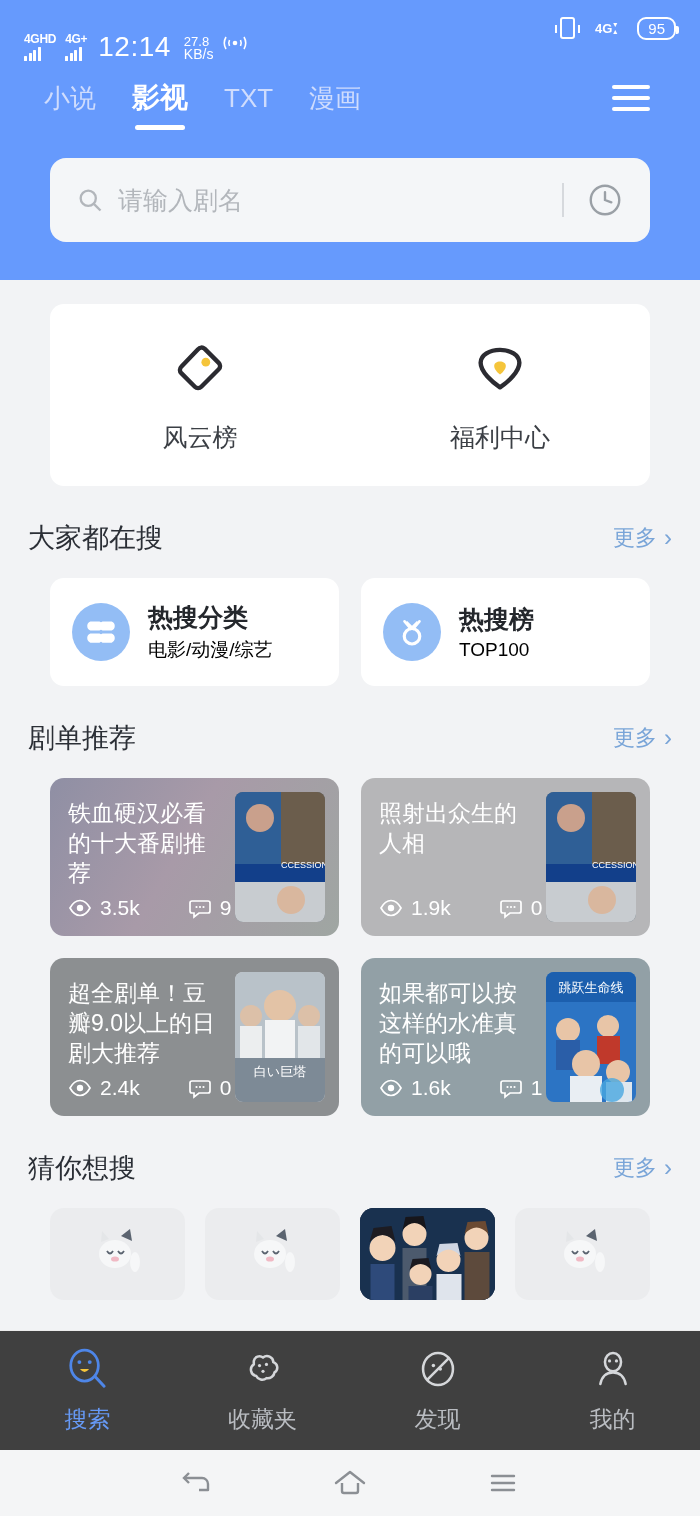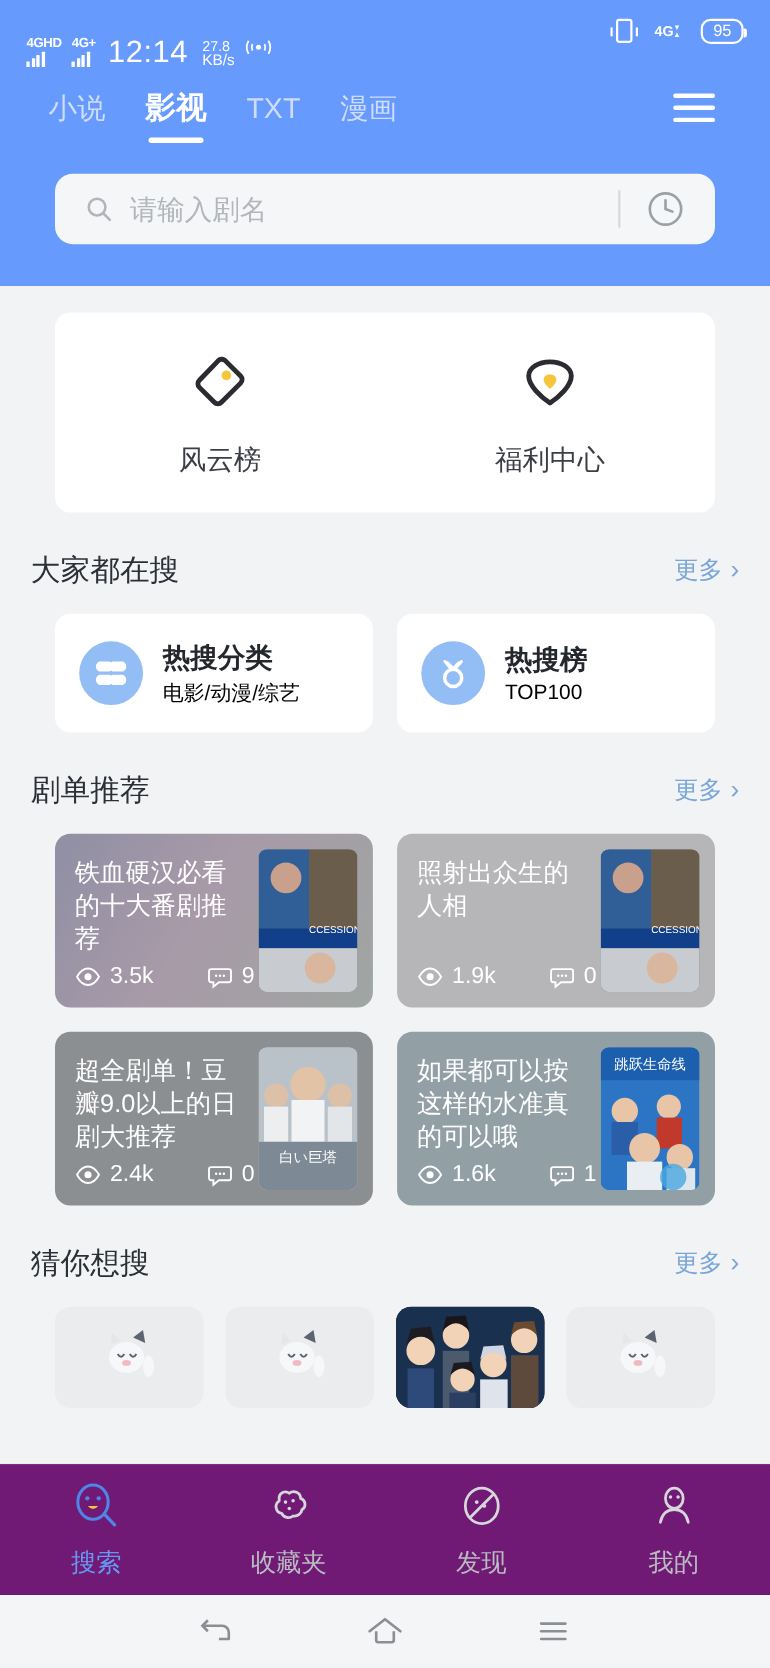--- a/index.html
+++ b/index.html
@@ -38,21 +38,21 @@
   .tab{ position:relative; margin-right:36px; cursor:pointer; }
   .tab span.t{ font-size:26px; color:#cfdcfd; }
   .tab.active span.t{ font-size:28px; color:#fff; font-weight:bold; }
   .tab .under{ position:absolute; left:50%; transform:translateX(-50%); bottom:-13px;
                width:50px; height:5px; background:#fff; border-radius:3px; display:none; }
   .tab.active .under{ display:block; }
   .menu-btn{ margin-left:auto; display:flex; flex-direction:column; gap:7px; cursor:pointer; padding:6px;}
   .menu-btn i{ display:block; width:38px; height:4px; background:#fff; border-radius:2px;}
 
   .searchwrap{ padding:26px 50px 38px 50px; }
-  .searchbar{ background:#f4f6f8; border-radius:16px; height:64px; display:flex;
+  .searchbar{ background:#f4f6f8; border-radius:16px; height:84px; display:flex;
               align-items:center; padding:0 26px; }
   .sicon{ width:28px; height:28px; flex:0 0 auto; }
   .splaceholder{ font-size:25px; color:#b2b6bb; margin-left:14px; flex:1; }
   .divider{ width:2px; height:34px; background:#d6d9dd; margin-right:22px;}
   .hist{ width:38px; height:38px; }
 
   
   .content{ flex:1; overflow:hidden; padding:0 0 0 0; }
 
   .qcard{ margin:24px 50px 0 50px; background:#fff; border-radius:14px; height:182px;
@@ -87,21 +87,21 @@
   .plmeta .m{ display:flex; align-items:center; gap:8px; color:#fff; font-size:21px; }
   .plthumb{ position:absolute; right:14px; top:14px; width:90px; height:130px;
             border-radius:8px; overflow:hidden; }
 
   .guessrow{ display:flex; gap:20px; padding:0 50px; margin-top:22px; }
   .gcell{ flex:1; height:92px; border-radius:14px; background:#ebecee; overflow:hidden;
           display:flex; align-items:center; justify-content:center; cursor:pointer;}
   .gcell.loaded{ background:#1b2a44; }
 
   
-  .botnav{ position:absolute; left:0; bottom:66px; width:700px; height:120px; background:#701a75;
+  .botnav{ position:absolute; left:0; bottom:66px; width:700px; height:120px; background:#404040;
            border-top:1px solid #ececec; display:flex; align-items:center; }
   .nitem{ flex:1; display:flex; flex-direction:column; align-items:center; gap:8px; cursor:pointer;}
   .nlabel{ font-size:23px; color:#b9bcc1; }
   .nitem.active .nlabel{ color:#6699f5; }
 
   .sysnav{ position:absolute; left:0; bottom:0; width:700px; height:66px; background:#f4f5f6;
            display:flex; align-items:center; justify-content:space-around; padding:0 120px;}
   .sysbtn{ cursor:pointer; display:flex; align-items:center; justify-content:center; }
 </style>
 </head>

